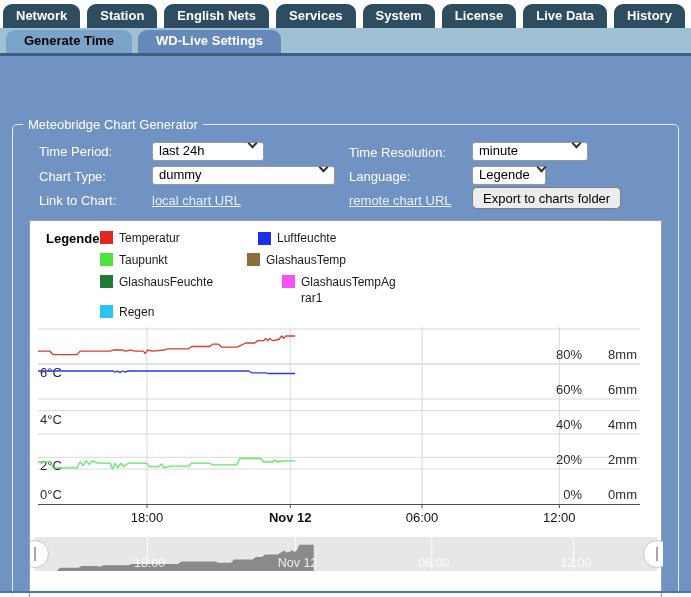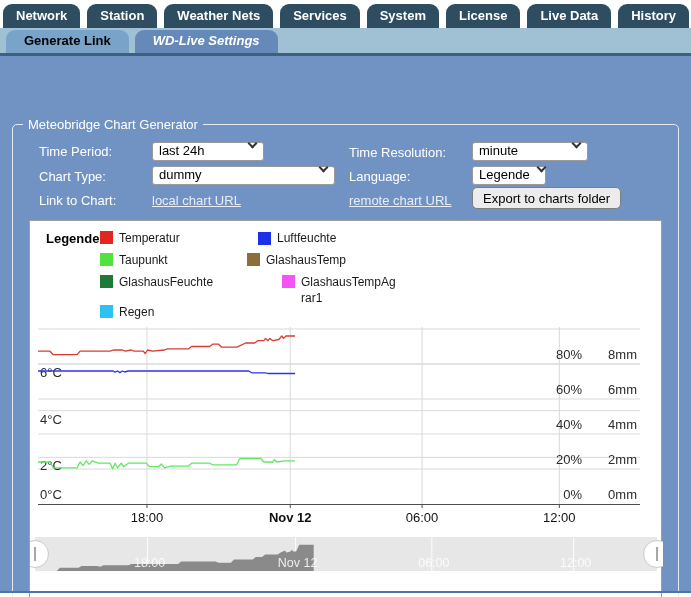--- a/index.html
+++ b/index.html
@@ -12,21 +12,21 @@
             display:flex; align-items:flex-end; gap:7px; padding-left:3px; }
   .tab { height:24px; padding:4px 13px 3px; background:#2e4d61; color:#ffffff;
          font-size:13px; font-weight:bold; border-radius:9px 9px 0 0; white-space:nowrap; cursor:pointer; }
 
   
   .band { position:absolute; left:0; top:28px; width:691px; height:28px; background:#9fc1d3;
           border-bottom:3px solid #3c617f; display:flex; align-items:flex-end; gap:6px; padding-left:6px; }
   .subtab { height:23px; padding:3px 18px; font-size:13px; font-weight:bold;
             border-radius:9px 9px 0 0; white-space:nowrap; cursor:pointer; }
   .subtab.active { background:#79a3c8; color:#000000; }
-  .subtab.inactive { background:#6589b8; color:#ffffff;font-style:italic; }
+  .subtab.inactive { background:#6589b8; color:#ffffff; }
 
   
   .content { position:absolute; left:0; top:56px; width:691px; height:535px; background:#7193c3; }
   .bottomline { position:absolute; left:0; top:591px; width:691px; height:2px; background:#4b74a8; }
 
   
   .fset { position:absolute; left:12px; top:68px; width:667px; height:488px;
           border:1px solid #e4ebf3; border-radius:5px; }
   .fset-legend { position:absolute; left:10px; top:-8px; background:#7193c3; padding:0 5px;
                  color:#ffffff; font-size:13px; }
@@ -53,31 +53,31 @@
   .nav-wrap { position:absolute; left:0; top:308px; width:633px; height:46px; }
 </style>
 </head>
 <body>
 
 <div id="stage">
 
   <div class="tabbar">
     <div class="tab">Network</div>
     <div class="tab">Station</div>
-    <div class="tab">Weather Nets</div>
+    <div class="tab">English Nets</div>
     <div class="tab">Services</div>
     <div class="tab">System</div>
     <div class="tab">License</div>
     <div class="tab">Live Data</div>
     <div class="tab">History</div>
 
   </div>
 
   <div class="band">
-    <div class="subtab active">Generate Link</div>
+    <div class="subtab active">Generate Time</div>
     <div class="subtab inactive">WD-Live Settings</div>
   </div>
 
   <div class="content">
 
     <div class="fset">
       <span class="fset-legend">Meteobridge Chart Generator</span>
 
       <span class="flabel" style="left:26px; top:19px;">Time Period:</span>
       <div class="fsel" style="left:139px; top:17px; width:112px;">

